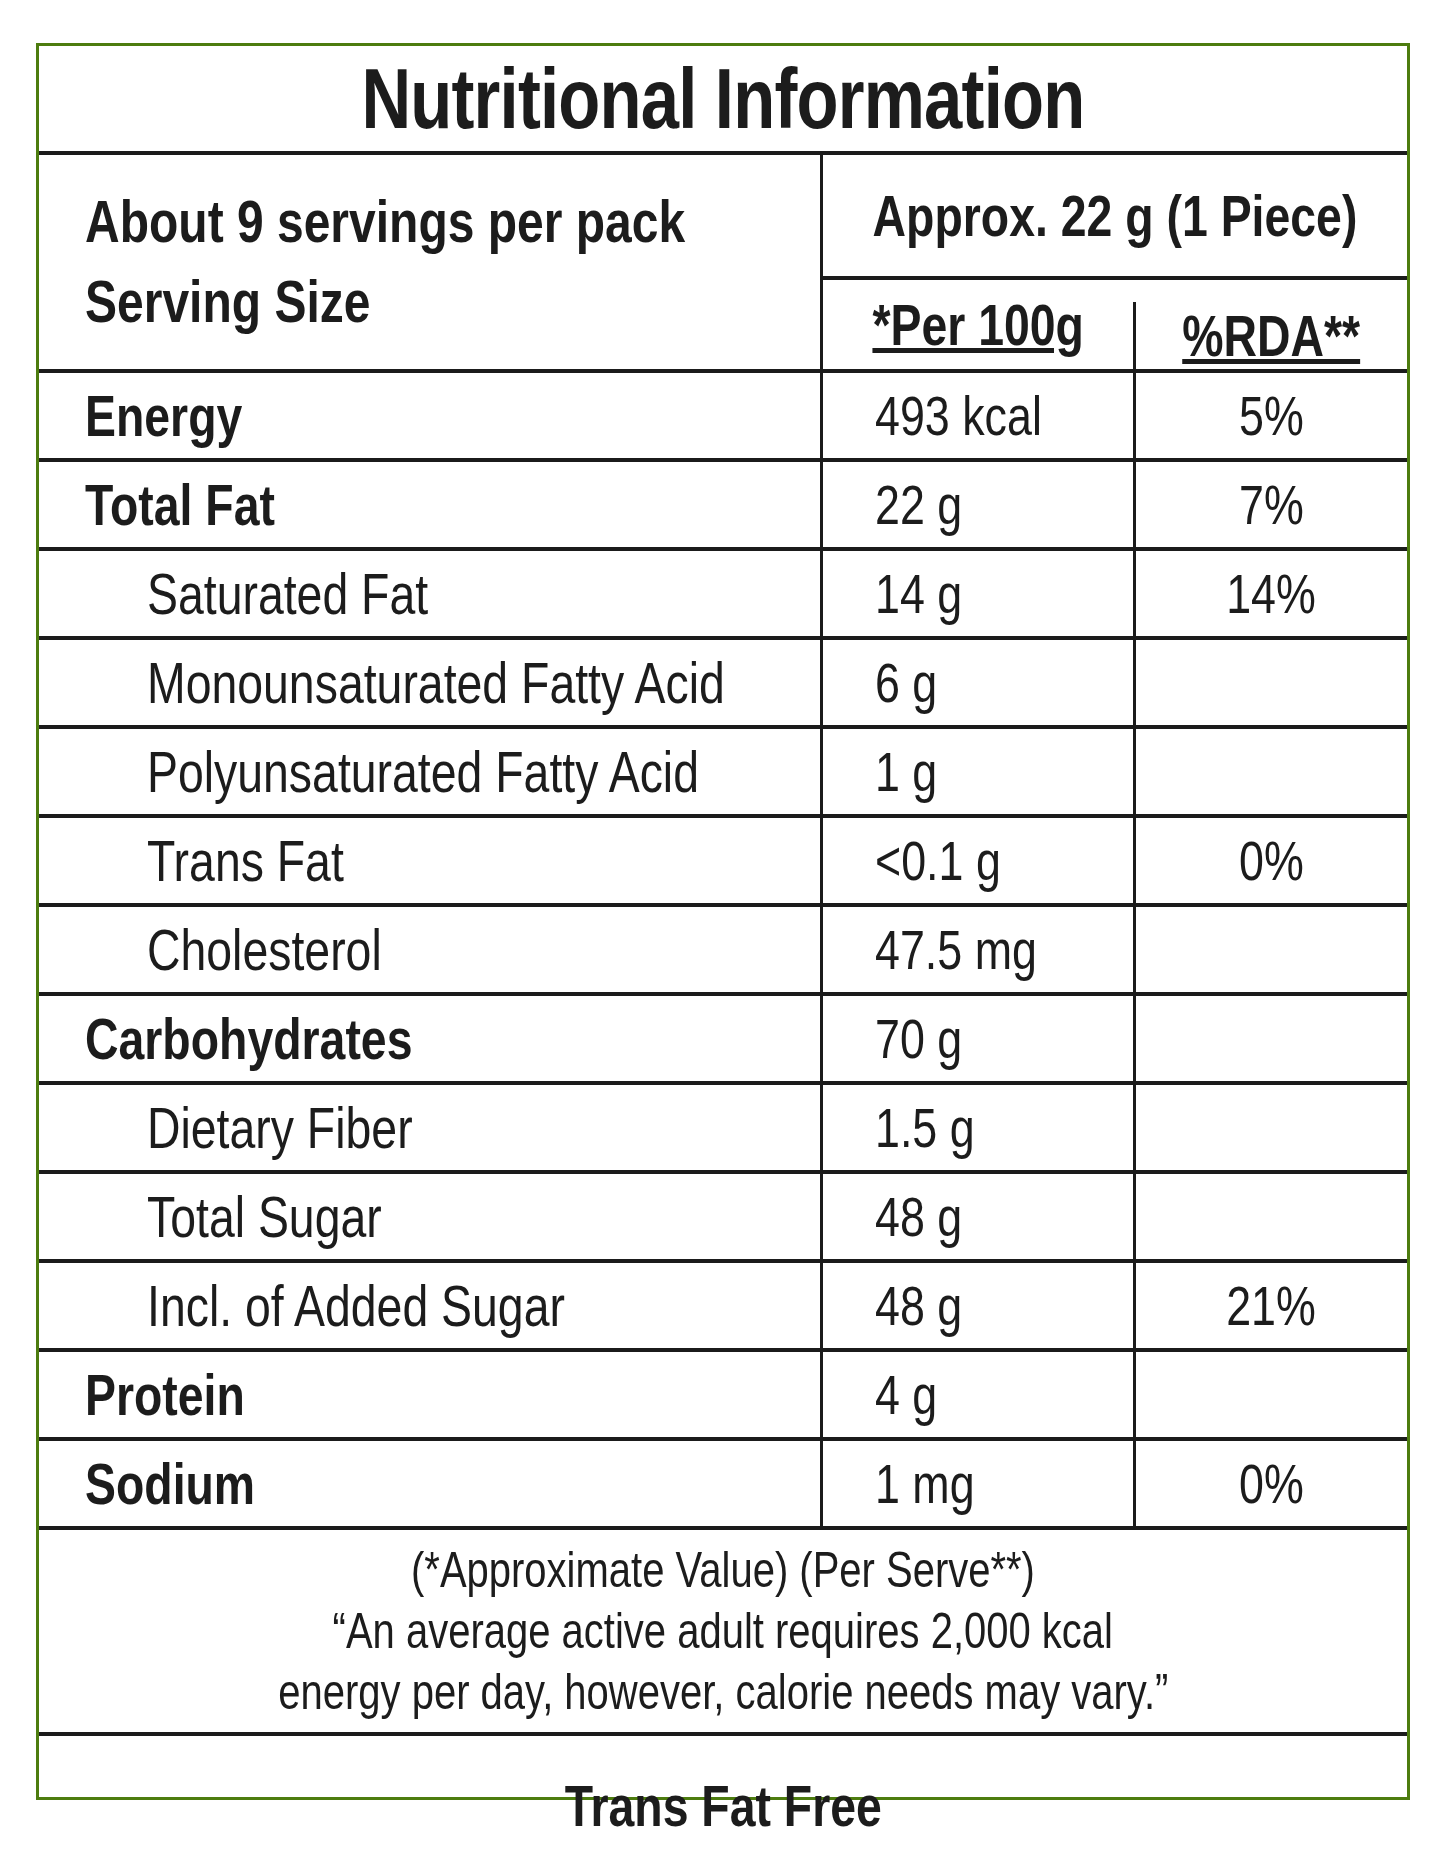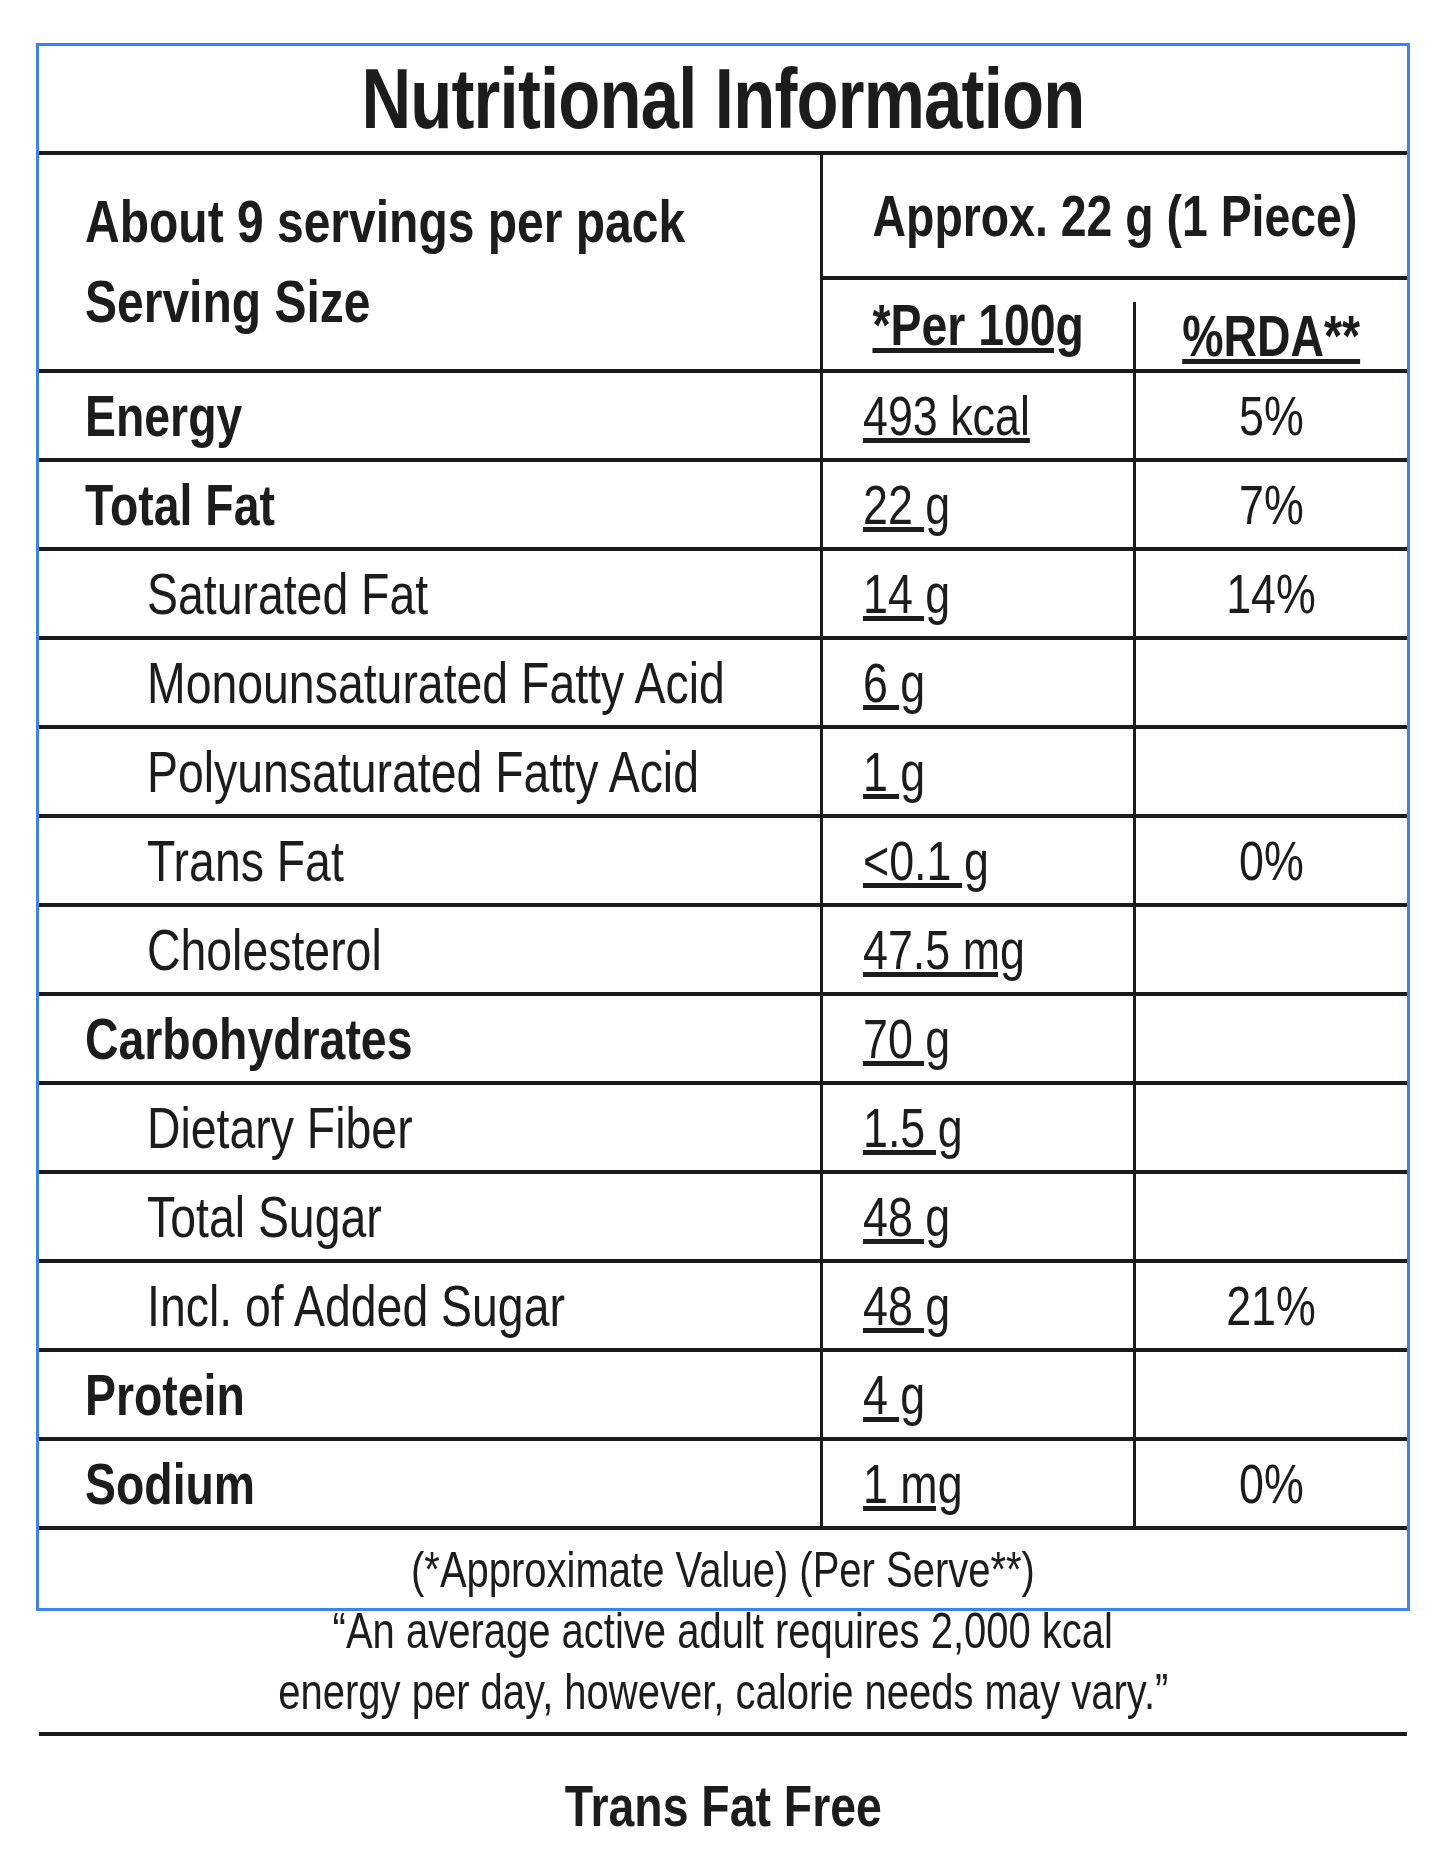--- a/index.html
+++ b/index.html
@@ -10,22 +10,22 @@
     background: #ffffff;
     font-family: "Liberation Sans", sans-serif;
     color: #1c1c1c;
     overflow: hidden;
   }
   .nf {
     position: absolute;
     left: 36px;
     top: 43px;
     width: 1374px;
-    height: 1568px;
-    border: 3px solid #3b82f6;
+    height: 1757px;
+    border: 3px solid #4d7c0f;
     box-sizing: border-box;
     display: flex;
     flex-direction: column;
     background: #ffffff;
   }
   .nf * { box-sizing: border-box; }
 
   
   .t   { display: inline-block; transform: scaleX(0.8); white-space: nowrap; }
   .t-l { transform-origin: 0 50%; }
@@ -94,22 +94,21 @@
     padding-left: 46px;
   }
   .r-nutrient.sub .c1 { padding-left: 108px; }
   .c1 .t { font-size: 58px; }
   .r-nutrient.main .c1 .t { font-weight: bold; }
   .c2 {
     width: 313px;
     border-left: 3px solid #1b1b1b;
     display: flex;
     align-items: center;
-    padding-left: 40px;
-    text-decoration: underline;
+    padding-left: 52px;
   }
   .c2 .t { font-size: 56px; }
   .c3 {
     width: 274px;
     border-left: 3px solid #1b1b1b;
     display: flex;
     align-items: center;
     justify-content: center;
     text-align: center;
   }

